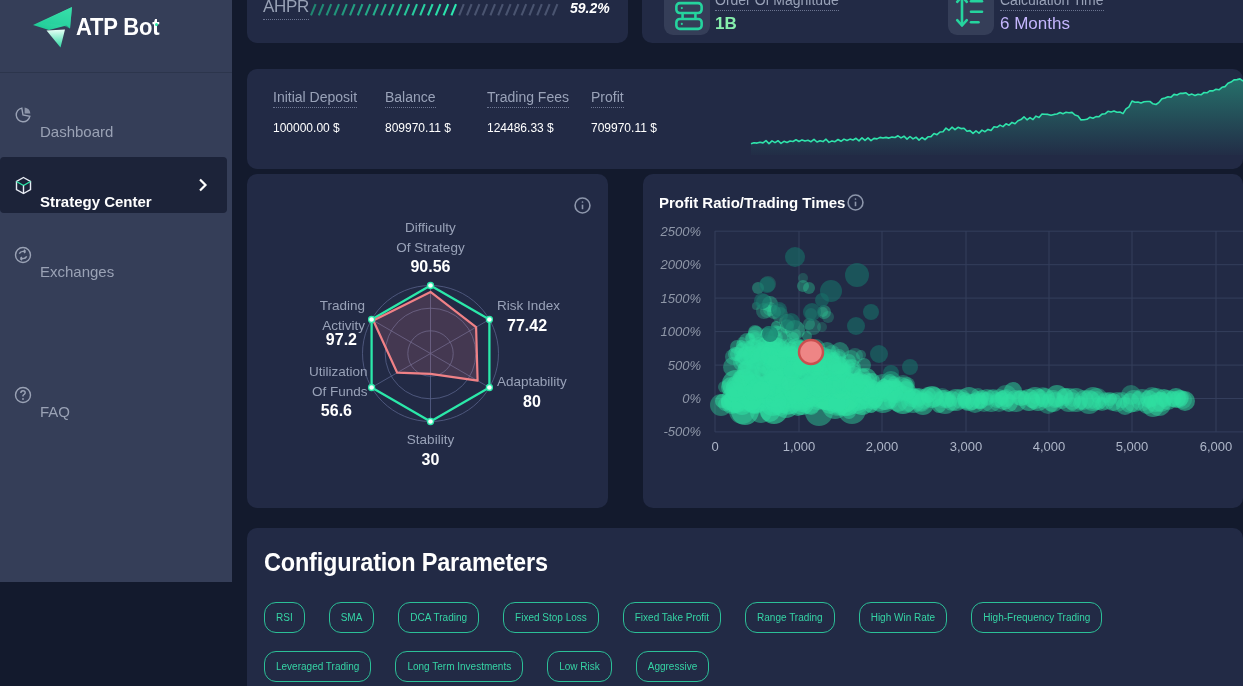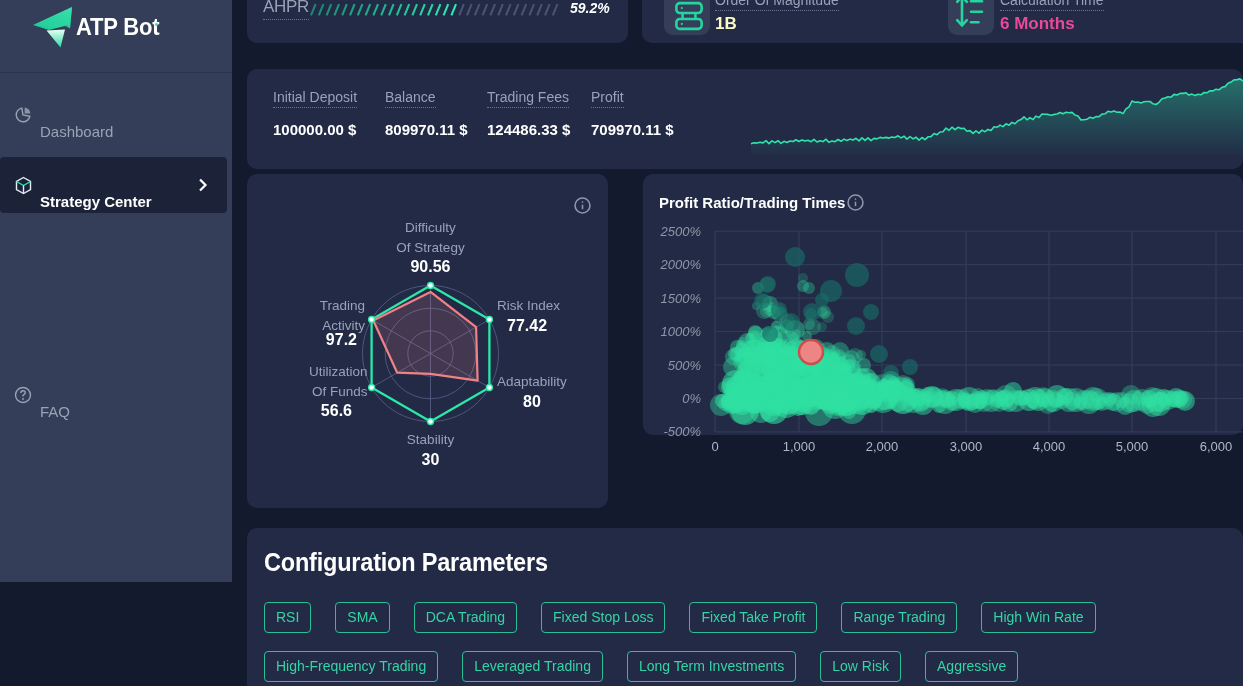--- a/index.html
+++ b/index.html
@@ -6,22 +6,22 @@
 .sidebar{position:fixed;left:0;top:0;width:232px;height:582px;background:#353e58;z-index:5}
 .logo{height:73px;border-bottom:1px solid #2c354c;position:relative}
 .logo .txt{position:absolute;left:76px;top:13px;color:#fff;font-size:22px;font-weight:bold;letter-spacing:-0.2px;transform:scaleY(1.1);transform-origin:left top}
 .logo .dot{position:absolute;left:155px;top:23px;width:3px;height:3px;border-radius:50%;background:#2be8a9}
 .mitem{position:absolute;left:0;width:232px;height:56px;color:#9aa2b5;font-size:15px}
 .mitem .lab{position:absolute;left:40px;top:36px}
 .mitem svg{position:absolute;left:14px;top:19px}
 .active{background:#1c2339;border-radius:4px;width:227px;color:#fff;font-weight:bold}
 .dotted{border-bottom:1px dotted #6b7490;padding-bottom:2px}
 .glabel{color:#99a2b8;font-size:14px}
-.bval{color:#fff;font-weight:bold;font-size:15px}
-.tag{display:inline-block;border:1px solid #2bbf97;color:#35d4a5;font-size:14px;border-radius:4px;height:31px;line-height:29px;padding:0 11px;margin-right:24px;margin-bottom:18px}
+.bval{color:#fff;font-weight:normal;font-size:12px}
+.tag{display:inline-block;border:1px solid #2bbf97;color:#35d4a5;font-size:10px;border-radius:12px;height:31px;line-height:29px;padding:0 11px;margin-right:24px;margin-bottom:18px}
 </style></head>
 <body>
 <div class="sidebar">
   <div class="logo">
     <svg width="46" height="46" viewBox="0 0 46 46" style="position:absolute;left:29px;top:4px">
       <defs>
           <linearGradient id="lg1" x1="0.8" y1="0" x2="0.2" y2="1">
         <stop offset="0" stop-color="#4df0b8"></stop>
             <stop offset="1" stop-color="#1dc895"></stop>
           </linearGradient>
@@ -47,20 +47,27 @@
   <div class="mitem active" style="top:157px">
     <svg width="19" height="19" viewBox="0 0 19 19" fill="none" stroke="#e8ecf4" stroke-width="1.4">
       <path d="M9.5 1.5 L16.5 5.5 L16.5 13.5 L9.5 17.5 L2.5 13.5 L2.5 5.5 Z"></path>
       <path d="M2.5 5.5 L9.5 9.5 L16.5 5.5" stroke="#2be8a9"></path>
         <path d="M9.5 9.5 L9.5 17.5"></path>
     </svg>
     <span class="lab">Strategy Center</span>
     <svg width="14" height="14" viewBox="0 0 14 14" style="left:196px;top:21px" fill="none" stroke="#fff" stroke-width="2.2">
         <path d="M4 1.5 L9.5 7 L4 12.5"></path>
       </svg>
+  </div>
+  <div class="mitem" style="top:227px">
+    <svg width="18" height="18" viewBox="0 0 18 18" fill="none" stroke="#9aa2b5" stroke-width="1.4">
+      <circle cx="9" cy="9" r="7.5"></circle>
+        <path d="M5.3 7.6 C6 6.2 7.4 5.4 9 5.4 L11.6 5.4 M11.6 5.4 L10 3.7 M11.6 5.4 L10 7.1 M12.7 10.4 C12 11.8 10.6 12.6 9 12.6 L6.4 12.6 M6.4 12.6 L8 10.9 M6.4 12.6 L8 14.3"></path>
+    </svg>
+    <span class="lab">Exchanges</span>
   </div>
   <div class="mitem" style="top:367px">
     <svg width="18" height="18" viewBox="0 0 18 18" fill="none" stroke="#9aa2b5" stroke-width="1.4">
       <circle cx="9" cy="9" r="7.5"></circle>
         <path d="M6.8 7 C6.8 5.7 7.8 4.8 9 4.8 C10.3 4.8 11.2 5.7 11.2 6.8 C11.2 8 10 8.3 9 9.4 L9 10.5"></path>
         <circle cx="9" cy="13" r="0.9" fill="#9aa2b5" stroke="none"></circle>
     </svg>
     <span class="lab">FAQ</span>
   </div>
 </div>
@@ -108,32 +115,32 @@
   <div style="position:absolute;left:22px;top:49px;width:46px;height:46px;background:#353e58;border-radius:9px"></div>
   <svg width="30" height="30" viewBox="0 0 28 28" style="position:absolute;left:32px;top:61px" fill="none" stroke="#25d49e" stroke-width="2.4">
     <rect x="2.2" y="2" width="23.6" height="9.2" rx="3.2"></rect>
       <rect x="2.2" y="16.8" width="23.6" height="9.2" rx="3.2"></rect>
     <line x1="8" y1="11.2" x2="8" y2="16.8"></line>
       <line x1="20" y1="11.2" x2="20" y2="16.8"></line>
     <circle cx="7.3" cy="6.6" r="1" fill="#25d49e" stroke="none"></circle>
       <circle cx="7.3" cy="21.4" r="1" fill="#25d49e" stroke="none"></circle>
   </svg>
   <div class="glabel dotted" style="position:absolute;left:73px;top:52px">Order Of Magnitude</div>
-  <div style="position:absolute;left:73px;top:74px;color:#fef9c3;font-weight:bold;font-size:17px">1B</div>
+  <div style="position:absolute;left:73px;top:74px;color:#86efac;font-weight:bold;font-size:17px">1B</div>
   <div style="position:absolute;left:306px;top:49px;width:46px;height:46px;background:#353e58;border-radius:9px"></div>
   <svg width="38" height="38" viewBox="0 0 38 38" style="position:absolute;left:306px;top:52px" fill="none" stroke="#25d49e" stroke-width="2.6" stroke-linecap="round" stroke-linejoin="round">
     <line x1="14" y1="5" x2="14" y2="33"></line>
       <path d="M9.2 9.8 L14 4.5 L18.8 9.8"></path>
       <path d="M9.2 28.2 L14 33.5 L18.8 28.2"></path>
     <line x1="23" y1="9.3" x2="34" y2="9.3"></line>
       <line x1="23" y1="19.8" x2="34" y2="19.8"></line>
       <line x1="23" y1="30.3" x2="30.5" y2="30.3"></line>
   </svg>
   <div class="glabel dotted" style="position:absolute;left:358px;top:52px">Calculation Time</div>
-  <div style="position:absolute;left:358px;top:74px;color:#ec4899;font-weight:bold;font-size:17px">6 Months</div>
+  <div style="position:absolute;left:358px;top:74px;color:#c4b5fd;font-weight:normal;font-size:17px">6 Months</div>
 </div>
 
 <div class="card" style="left:247px;top:69px;width:996px;height:100px">
   <div class="glabel dotted" style="position:absolute;left:26px;top:20px">Initial Deposit</div>
   <div class="bval" style="position:absolute;left:26px;top:52px">100000.00 $</div>
   <div class="glabel dotted" style="position:absolute;left:138px;top:20px">Balance</div>
   <div class="bval" style="position:absolute;left:138px;top:52px">809970.11 $</div>
   <div class="glabel dotted" style="position:absolute;left:240px;top:20px">Trading Fees</div>
   <div class="bval" style="position:absolute;left:240px;top:52px">124486.33 $</div>
   <div class="glabel dotted" style="position:absolute;left:344px;top:20px">Profit</div>
@@ -186,21 +193,21 @@
 <text x="110" y="171" text-anchor="end">97.2</text>
 </g>
 </svg>
   <svg width="17" height="17" viewBox="0 0 16 16" style="position:absolute;right:17px;top:23px" fill="none" stroke="#8d96ab" stroke-width="1.5">
     <circle cx="8" cy="8" r="7"></circle>
       <line x1="8" y1="7.2" x2="8" y2="11.5"></line>
       <circle cx="8" cy="4.7" r="0.8" fill="#8d96ab" stroke="none"></circle>
   </svg>
 </div>
 
-<div class="card" style="left:643px;top:174px;width:600px;height:261px">
+<div class="card" style="left:643px;top:174px;width:600px;height:334px">
   <div style="position:absolute;left:16px;top:20px;color:#fff;font-weight:bold;font-size:15px">Profit Ratio/Trading Times</div>
   <svg width="17" height="17" viewBox="0 0 16 16" style="position:absolute;left:204px;top:20px" fill="none" stroke="#8d96ab" stroke-width="1.5">
     <circle cx="8" cy="8" r="7"></circle>
       <line x1="8" y1="7.2" x2="8" y2="11.5"></line>
       <circle cx="8" cy="4.7" r="0.8" fill="#8d96ab" stroke="none"></circle>
   </svg>
   <div style="position:absolute;left:0;top:0"><svg width="600" height="300" viewBox="0 0 600 300" font-family="Liberation Sans, sans-serif">
 <line x1="72" y1="57" x2="72" y2="258" stroke="#343e5c" stroke-width="1"></line>
         <line x1="156" y1="57" x2="156" y2="258" stroke="#343e5c" stroke-width="1"></line>
         <line x1="239" y1="57" x2="239" y2="258" stroke="#343e5c" stroke-width="1"></line>

